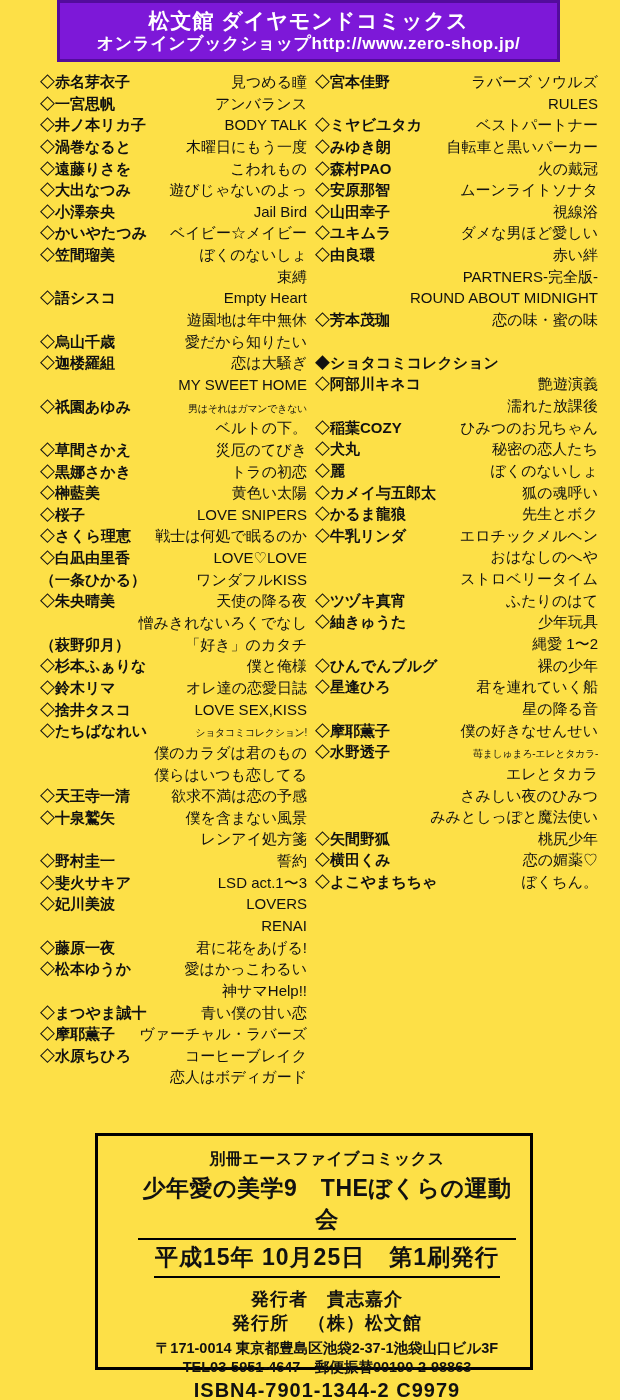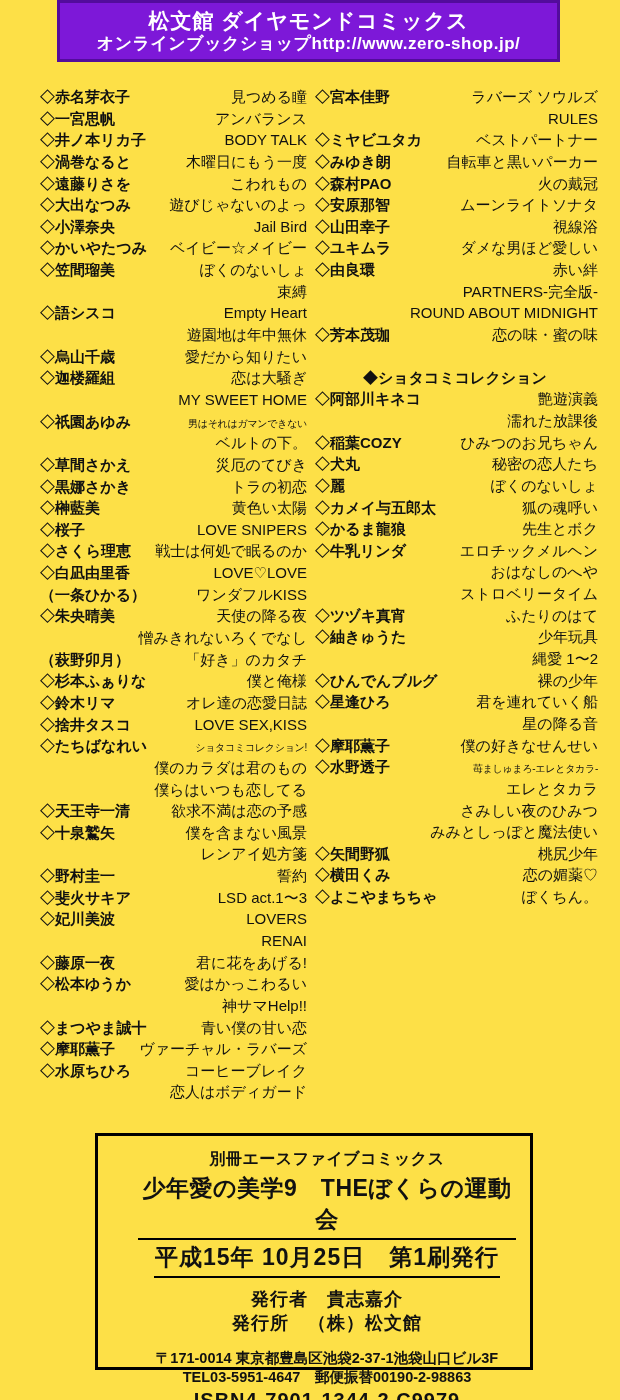--- a/index.html
+++ b/index.html
@@ -13,53 +13,53 @@
     position:absolute; left:57px; top:0; width:503px; height:62px;
     box-sizing:border-box; border:3px solid #530c9c;
     display:flex; flex-direction:column; justify-content:center; align-items:center;
     text-align:center;
   }
   .banner-line1 { font-size:21px; font-weight:bold; letter-spacing:1px; line-height:1.25; }
   .banner-line2 { font-size:17px; font-weight:bold; letter-spacing:0.5px; line-height:1.2; }
 
   
   .columns {
-    position:absolute; left:40px; top:86px; width:558px;
+    position:absolute; left:40px; top:71px; width:558px;
     display:flex; justify-content:space-between;
   }
   .col { display:flex; flex-direction:column; }
   .col-left  { width:267px; }
   .col-right { width:283px; }
   .row {
     display:flex; align-items:baseline; height:21.65px; line-height:21.65px;
     font-size:15px; white-space:nowrap;
   }
   .row .author { font-weight:bold; letter-spacing:0px; }
   .row .title  { flex:1; text-align:right; }
   .row.tight .title { font-size:10px; letter-spacing:-0.3px; }
   .row.section { margin-top:21px; }
-  .row.section .author { font-weight:bold;margin-left:48px; }
+  .row.section .author { font-weight:bold; }
 
   
   .colophon {
     position:absolute; left:95px; top:1133px; width:438px; height:237px;
     box-sizing:border-box; border:3px solid #000; text-align:center;padding-left:26px;
   }
   .colo-series { margin-top:13px; font-size:16px; font-weight:bold; letter-spacing:0.5px; }
   .colo-title {
     margin:3px 14px 0; padding-bottom:3px; border-bottom:2px solid #000;
     font-size:23px; font-weight:bold; letter-spacing:0.5px;
   }
   .colo-print {
     margin:2px 30px 0; padding-bottom:3px; border-bottom:2px solid #000;
     font-size:23px; font-weight:bold; letter-spacing:1px;
   }
   .colo-publisher { margin-top:9px; font-size:18px; font-weight:bold; letter-spacing:1px; }
   .colo-office    { font-size:18px; font-weight:bold; letter-spacing:1px; }
-  .colo-address   { margin-top:14px; font-size:14.5px; font-weight:bold; }
+  .colo-address   { margin-top:4px; font-size:14.5px; font-weight:bold; }
   .colo-tel       { font-size:14.5px; font-weight:bold; }
   .colo-isbn      { margin-top:2px; font-size:20px; font-weight:bold; letter-spacing:1px; }
 </style>
 </head>
 <body>
 
 <div class="page">
 
   <div class="banner" style="background: rgb(125, 24, 216); border-color: rgb(83, 12, 156); color: rgb(255, 255, 255);">
     <div class="banner-line1">松文館 ダイヤモンドコミックス</div>

